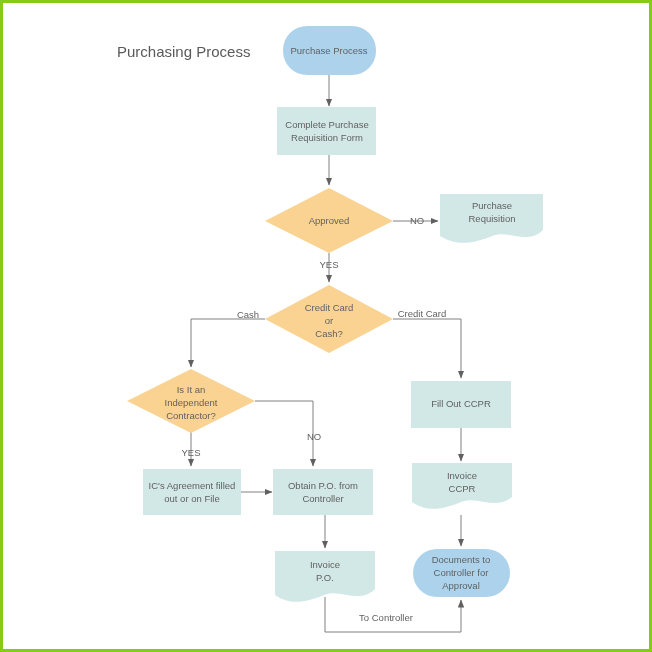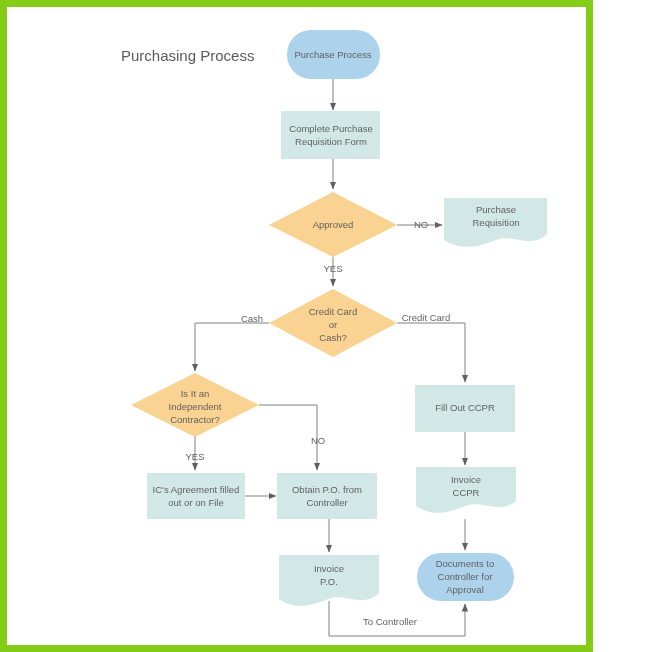--- a/index.html
+++ b/index.html
@@ -5,24 +5,24 @@
   html, body {
     margin: 0;
     padding: 0;
     background: #ffffff;
   }
   body {
     font-family: "Liberation Sans", sans-serif;
   }
   #canvas {
     position: relative;
-    width: 593px;
+    width: 652px;
     height: 652px;
     background: #ffffff;
-    border: 7px solid #84cc16;
+    border: 3px solid #84cc16;
     box-sizing: border-box;
     overflow: hidden;
   }
   #diagram-svg {
     position: absolute;
     left: 0;
     top: 0;
     width: 652px;
     height: 652px;
   }

